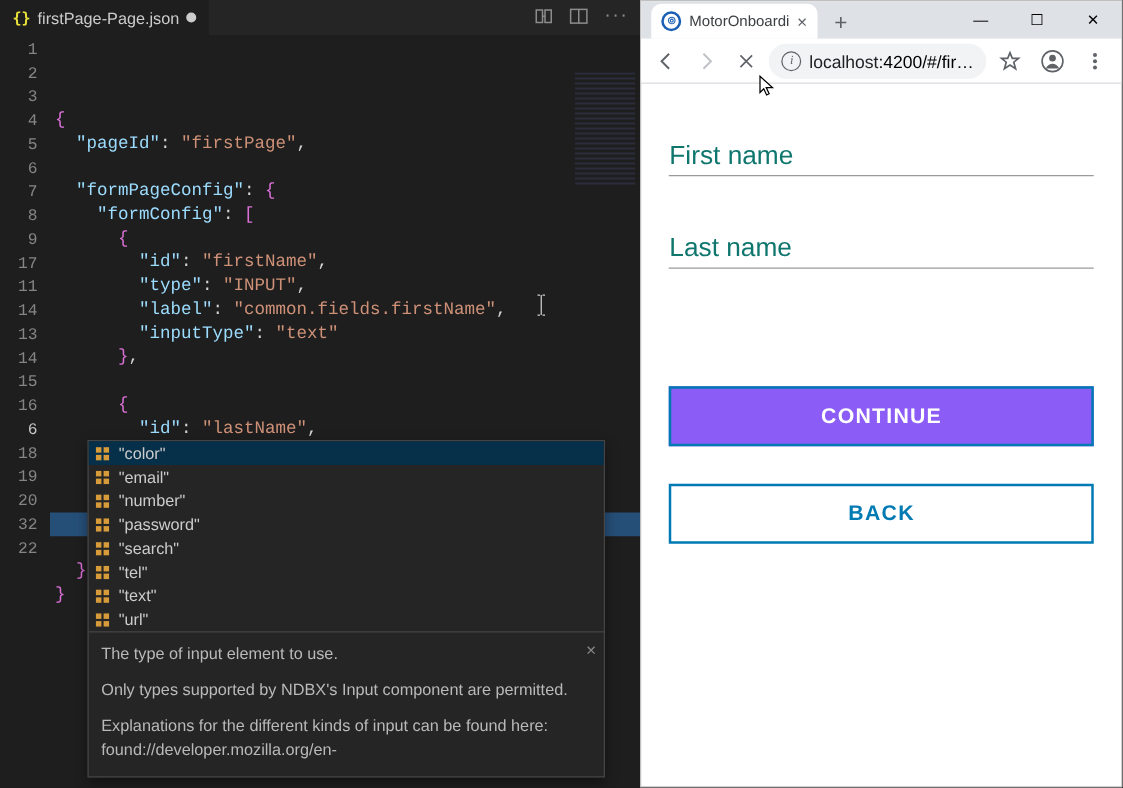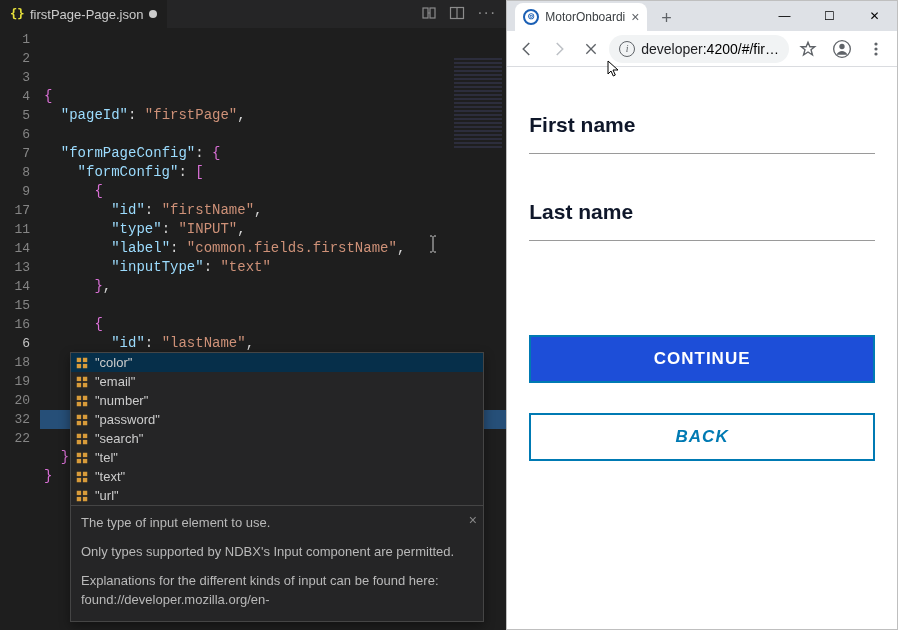--- a/index.html
+++ b/index.html
@@ -244,36 +244,36 @@
     flex:1;
     padding: 0 22px;
     display:flex;flex-direction:column;
   }
   .field {
     margin-top: 46px;
   }
   .field label{
     display:block;
     font-size: 21px;
-    color:#0f172a;
-    padding-bottom:16px;
+    color:#0f766e;
+    padding-bottom:3px;
     border-bottom:1px solid #9a9a9a;
-    font-weight:700;
+    font-weight:400;
   }
   .btn {
     height: 48px;
     display:flex;align-items:center;justify-content:center;
     font-size:17px;
     letter-spacing:1px;
     font-weight:600;
     border:2px solid #007ab3;
     cursor:pointer;
   }
-  .btn.primary { background:#1d4ed8;color:#fff; margin-top: 94px;}
-  .btn.secondary { background:#fff;color:#007ab3; margin-top: 30px; font-style: italic;}
+  .btn.primary { background:#8b5cf6;color:#fff; margin-top: 94px;}
+  .btn.secondary { background:#fff;color:#007ab3; margin-top: 30px;}
 </style>
 </head>
 <body>
 
 <div class="editor-pane">
   <div class="tab-bar">
     <div class="tab-group">
       <div class="file-tab">
         <span class="json-icon">{}</span>
         <span>firstPage-Page.json</span>
@@ -445,21 +445,21 @@
           <path d="M9 4l8 8-8 8"></path>
         </svg>
     </div>
     <div class="nav-icon loading">
       <svg width="16" height="16" viewBox="0 0 24 24" fill="none" stroke="#5f6368" stroke-width="2">
           <path d="M5 5l14 14M19 5L5 19"></path>
         </svg>
     </div>
     <div class="omnibox">
       <span class="info">i</span>
-      <span><span style="color:#202124">developer</span><span style="color:#000000">:4200/#/fir…</span></span>
+      <span><span style="color:#202124">localhost</span><span style="color:#000000">:4200/#/fir…</span></span>
     </div>
     <div class="addr-action">
       <svg width="18" height="18" viewBox="0 0 24 24" fill="none" stroke="#5f6368" stroke-width="1.8">
           <path d="M12 3l2.5 6H21l-5 4 2 7-6-4-6 4 2-7-5-4h6.5z"></path>
         </svg>
     </div>
     <div class="addr-action">
       <svg width="20" height="20" viewBox="0 0 24 24" fill="#5f6368">
           <circle cx="12" cy="12" r="10" fill="none" stroke="#5f6368" stroke-width="1.6"></circle>
           <circle cx="12" cy="9" r="3.2"></circle>

